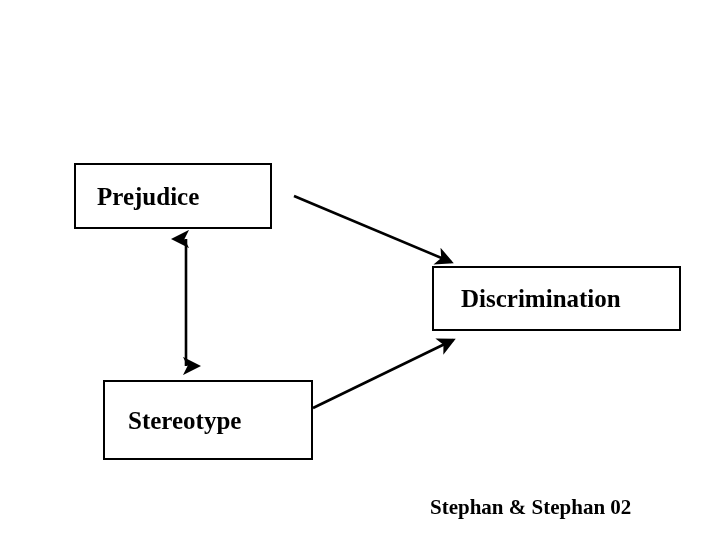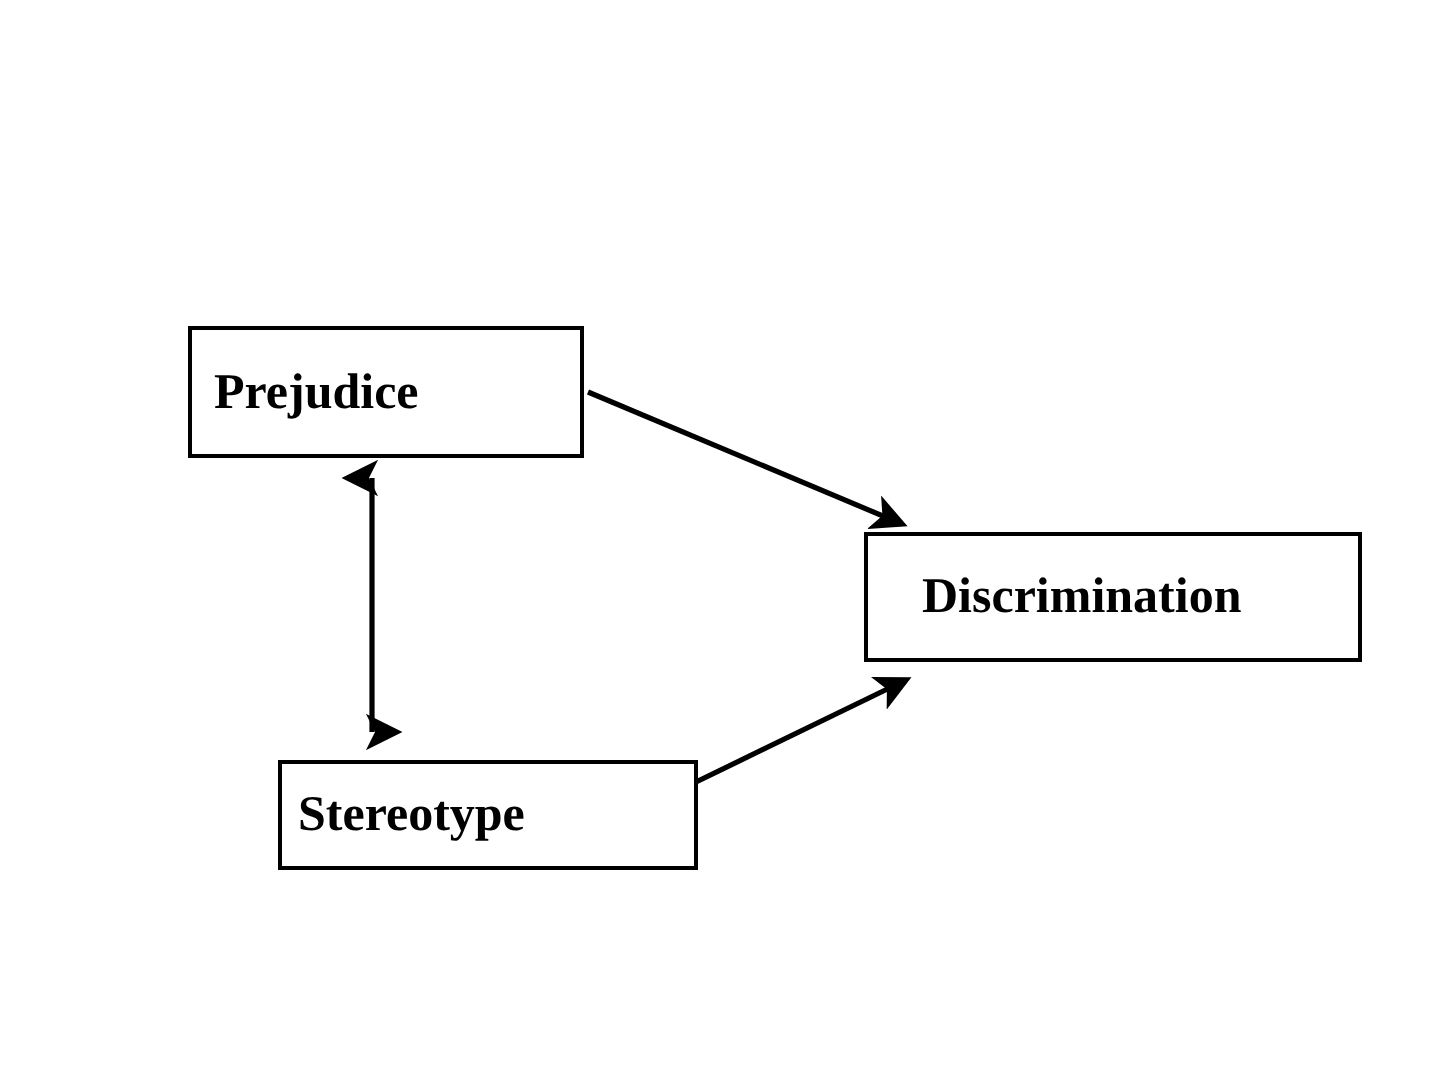--- a/index.html
+++ b/index.html
@@ -26,40 +26,39 @@
   }
   .node-label {
     font-family: "Liberation Serif", "DejaVu Serif", serif;
     font-weight: bold;
     font-size: 25px;
     color: #000000;
     white-space: nowrap;
     line-height: 1;
   }
   #box-prejudice {
-    left: 94px;
+    left: 74px;
     top: 163px;
     width: 198px;
     height: 66px;
-    padding-left: 11px;
+    padding-left: 21px;
   }
   #box-discrimination {
     left: 432px;
     top: 266px;
     width: 249px;
     height: 65px;
     padding-left: 27px;
   }
   #box-stereotype {
     left: 103px;
     top: 380px;
     width: 210px;
-    height: 55px;
-    padding-left: 8px;
-    margin-left: 36px;
+    height: 80px;
+    padding-left: 23px;
   }
   #arrow-layer {
     position: absolute;
     left: 0;
     top: 0;
     width: 720px;
     height: 540px;
     z-index: 2;
   }
   #citation {
@@ -102,14 +101,15 @@
   </div>
 
   <div class="node-box" id="box-discrimination">
     <span class="node-label">Discrimination</span>
   </div>
 
   <div class="node-box" id="box-stereotype">
     <span class="node-label">Stereotype</span>
   </div>
 
+  <div id="citation">Stephan &amp; Stephan 02</div>
 
 </div>
 
 </body></html>

